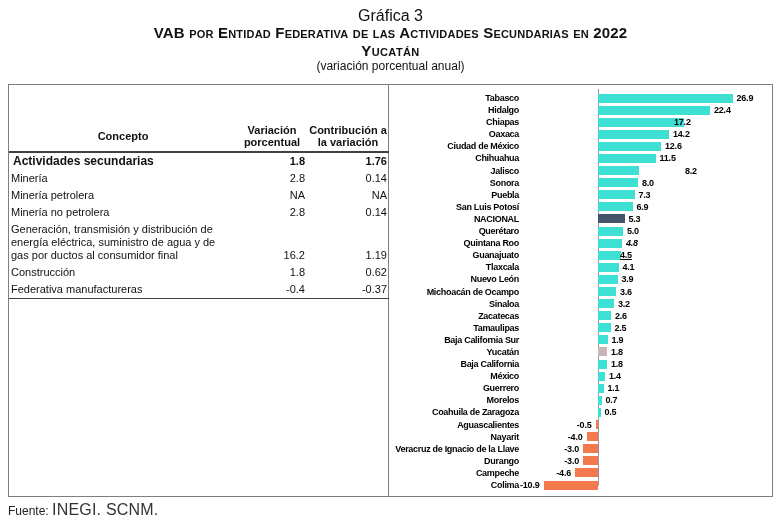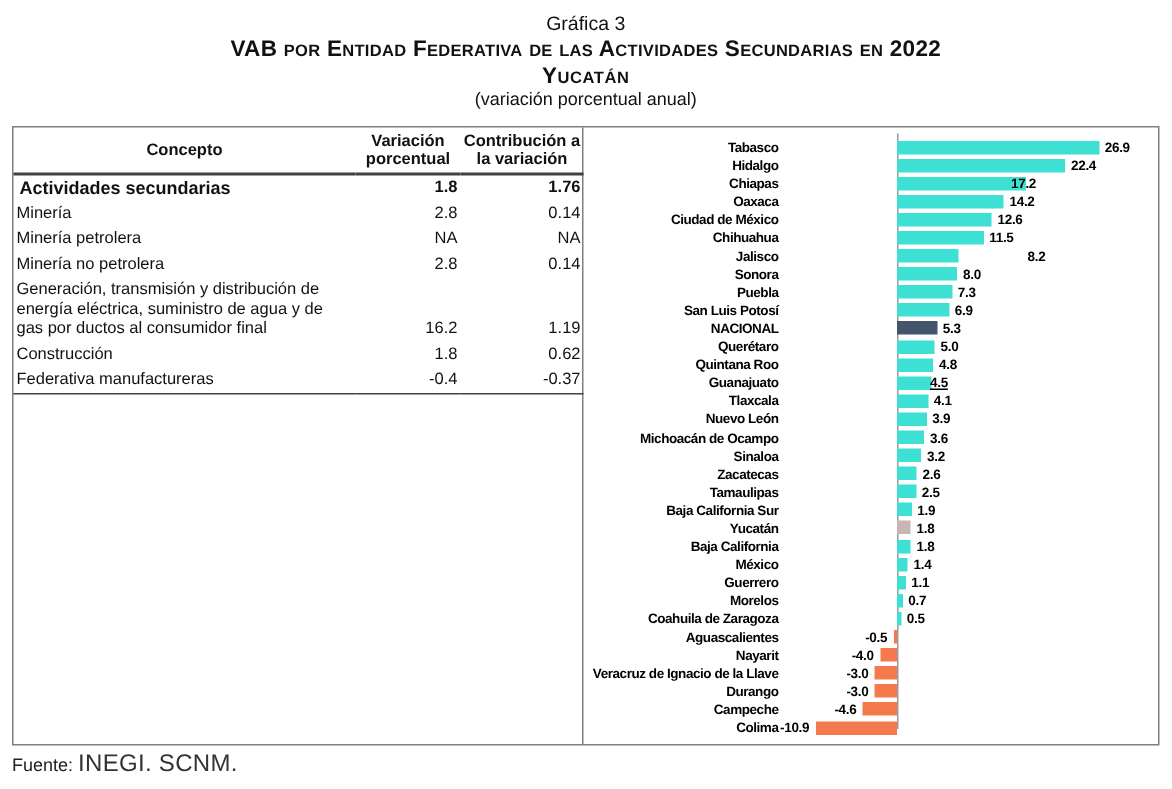--- a/index.html
+++ b/index.html
@@ -3,33 +3,33 @@
 <meta charset="utf-8">
 <style>
   html,body{margin:0;padding:0;background:#fff;}
   body{
     width:781px;height:526px;overflow:hidden;position:relative;
     font-family:"Liberation Sans", sans-serif;color:#111;
     -webkit-font-smoothing:antialiased;
   }
   
   .titles{width:100%;text-align:center;padding-top:8px;}
-  .t1{font-size:13px;line-height:16px;}
+  .t1{font-size:16px;line-height:16px;}
   .t2{font-size:15px;font-weight:bold;font-variant:small-caps;line-height:18px;letter-spacing:.2px;}
   .t3{font-size:15px;font-weight:bold;font-variant:small-caps;line-height:17px;letter-spacing:.4px;}
   .t4{font-size:12px;line-height:14px;}
   
   .figure-box{
     position:absolute;left:8px;top:84px;width:765px;height:413px;
     border:1px solid #7f7f7f;display:flex;background:#fff;box-sizing:border-box;
   }
   .panel-table{width:380px;border-right:1px solid #7f7f7f;box-sizing:border-box;}
   .panel-chart{flex:1;position:relative;box-sizing:border-box;}
   
-  table.vab{border-collapse:collapse;width:100%;table-layout:fixed;font-size:11px;}
+  table.vab{border-collapse:collapse;width:100%;table-layout:fixed;font-size:11px;margin-top:36px;}
   table.vab th{
     font-weight:bold;text-align:center;vertical-align:middle;
     padding:3px 2px;border-bottom:2px solid #404040;line-height:12px;
   }
   table.vab td{padding:2px 2px;vertical-align:bottom;line-height:13px;}
   table.vab .col-concepto{width:228px;}
   table.vab .col-var{width:70px;}
   table.vab .col-con{width:82px;}
   td.cell-concepto{text-align:left;padding-left:12px;}
   tr.row-main td.cell-concepto{font-weight:bold;padding-left:4px;font-size:12px;}
@@ -179,21 +179,21 @@
           <span class="bar-value" style="left: 239.5px;">5.3</span>
         </div>
         <div class="chart-row" style="height: 12.1px;">
           <span class="bar-label" style="right: 253px;">Querétaro</span>
           <div class="bar" style="background: rgb(62, 224, 212); width: 25px; left: 209px;"></div>
           <span class="bar-value" style="left: 238px;">5.0</span>
         </div>
         <div class="chart-row" style="height: 12.1px;">
           <span class="bar-label" style="right: 253px;">Quintana Roo</span>
           <div class="bar" style="background: rgb(62, 224, 212); width: 24px; left: 209px;"></div>
-          <span class="bar-value" style="left: 237px;">4.8</span>
+          <span class="bar-value" style="left: 237px; font-style: italic;">4.8</span>
         </div>
         <div class="chart-row" style="height: 12.1px;">
           <span class="bar-label" style="right: 253px;">Guanajuato</span>
           <div class="bar" style="background: rgb(62, 224, 212); width: 22.5px; left: 209px;"></div>
           <span class="bar-value" style="left: 231px; text-decoration: underline;">4.5</span>
         </div>
         <div class="chart-row" style="height: 12.1px;">
           <span class="bar-label" style="right: 253px;">Tlaxcala</span>
           <div class="bar" style="background: rgb(62, 224, 212); width: 20.5px; left: 209px;"></div>
           <span class="bar-value" style="left: 233.5px;">4.1</span>

